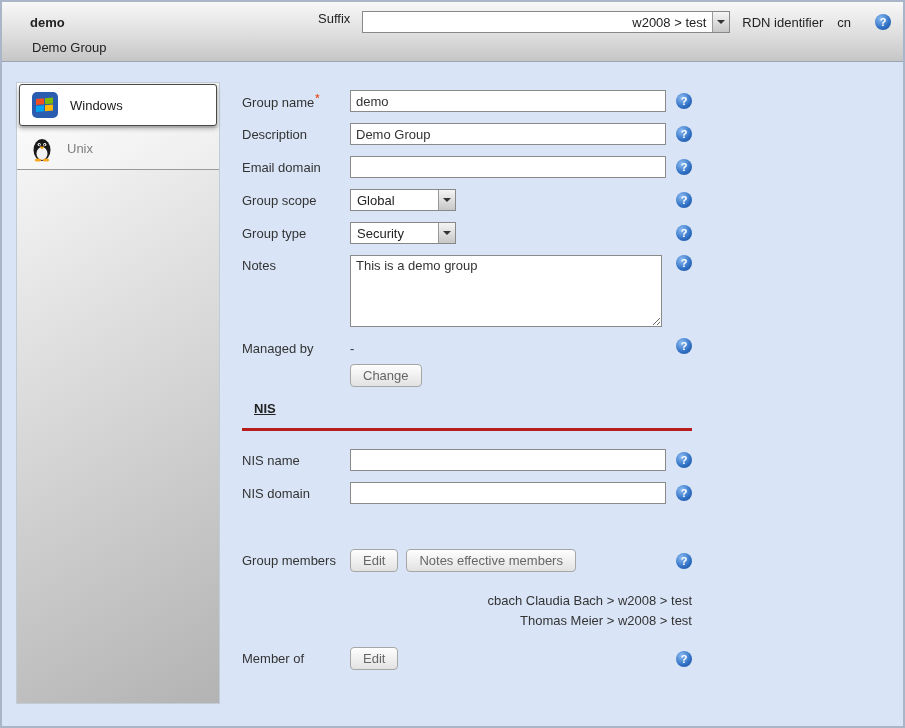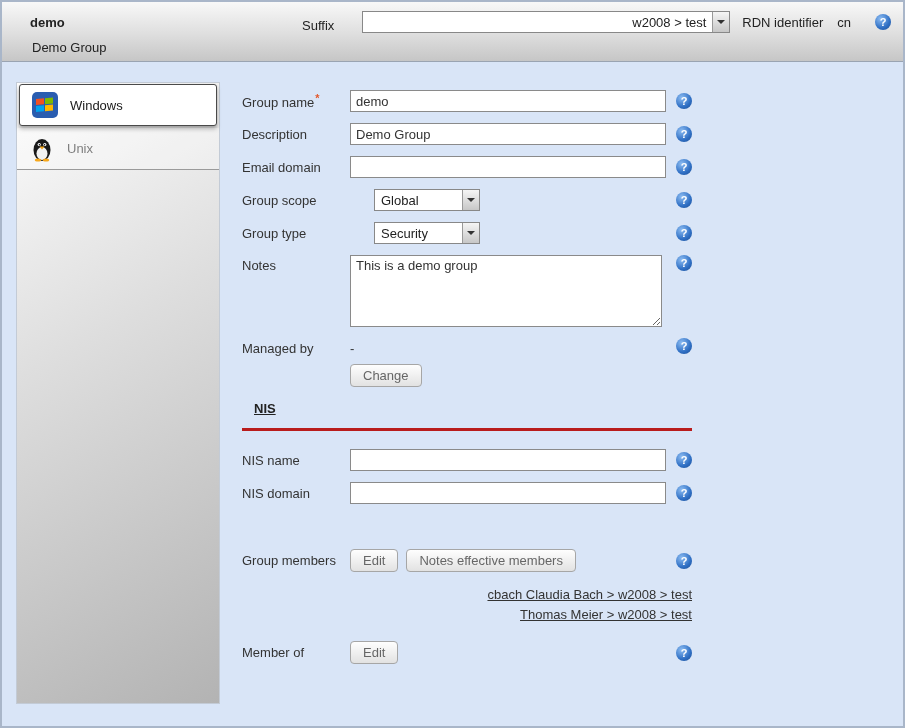--- a/index.html
+++ b/index.html
@@ -21,32 +21,31 @@
   }
   
   .header {
     flex: 0 0 auto;
     background: linear-gradient(180deg, #f8f8f8 0%, #dedede 55%, #c6c6c6 100%);
     border-bottom: 1px solid #9aa4b2;
     padding: 9px 12px 5px 12px;
   }
   .header-row1 { display: flex; align-items: center; }
   .title { font-weight: bold; margin-left: 16px; flex: 0 0 auto; }
-  .suffix-group { flex: 1; display: flex; justify-content: flex-end; align-items: flex-end; gap: 4px; }
+  .suffix-group { flex: 1; display: flex; justify-content: flex-end; align-items: flex-start; gap: 12px; }
   .rdn-group { flex: 0 0 auto; display: flex; align-items: center; gap: 14px; margin-left: 12px; }
   .subtitle { margin: 7px 0 1px 18px; color: #222; }
   
   .select {
     display: inline-flex;
     align-items: center;
     height: 22px;
     border: 1px solid #888;
     background: #fff;
     cursor: pointer;
-    margin-left: 24px;
   }
   .select-value { flex: 1; padding: 0 6px; white-space: nowrap; overflow: hidden; }
   .select-value.right { text-align: right; }
   .select-arrow {
     width: 17px;
     align-self: stretch;
     background: linear-gradient(#f5f5f5, #c7c7c7);
     border-left: 1px solid #999;
     display: flex;
     align-items: center;
@@ -141,21 +140,21 @@
     cursor: pointer;
     white-space: nowrap;
   }
   .dash-value { padding-top: 3px; color: #333; }
   .section {
     border-bottom: 3px solid #b91c1c;
     padding: 0 0 12px 12px;
     margin: 14px 0 18px 0;
   }
   .section span { font-weight: bold; text-decoration: underline; }
-  .members { text-align: right; margin: 13px 0 16px 0; line-height: 20px; color: #333; text-decoration: underline; }
+  .members { text-align: right; margin: 19px 0 16px 0; line-height: 20px; color: #333; }
   .gap-lg { height: 34px; }
 </style>
 </head>
 <body>
 
 <div class="window">
 
   <div class="header">
     <div class="header-row1">
       <div class="title">demo</div>

